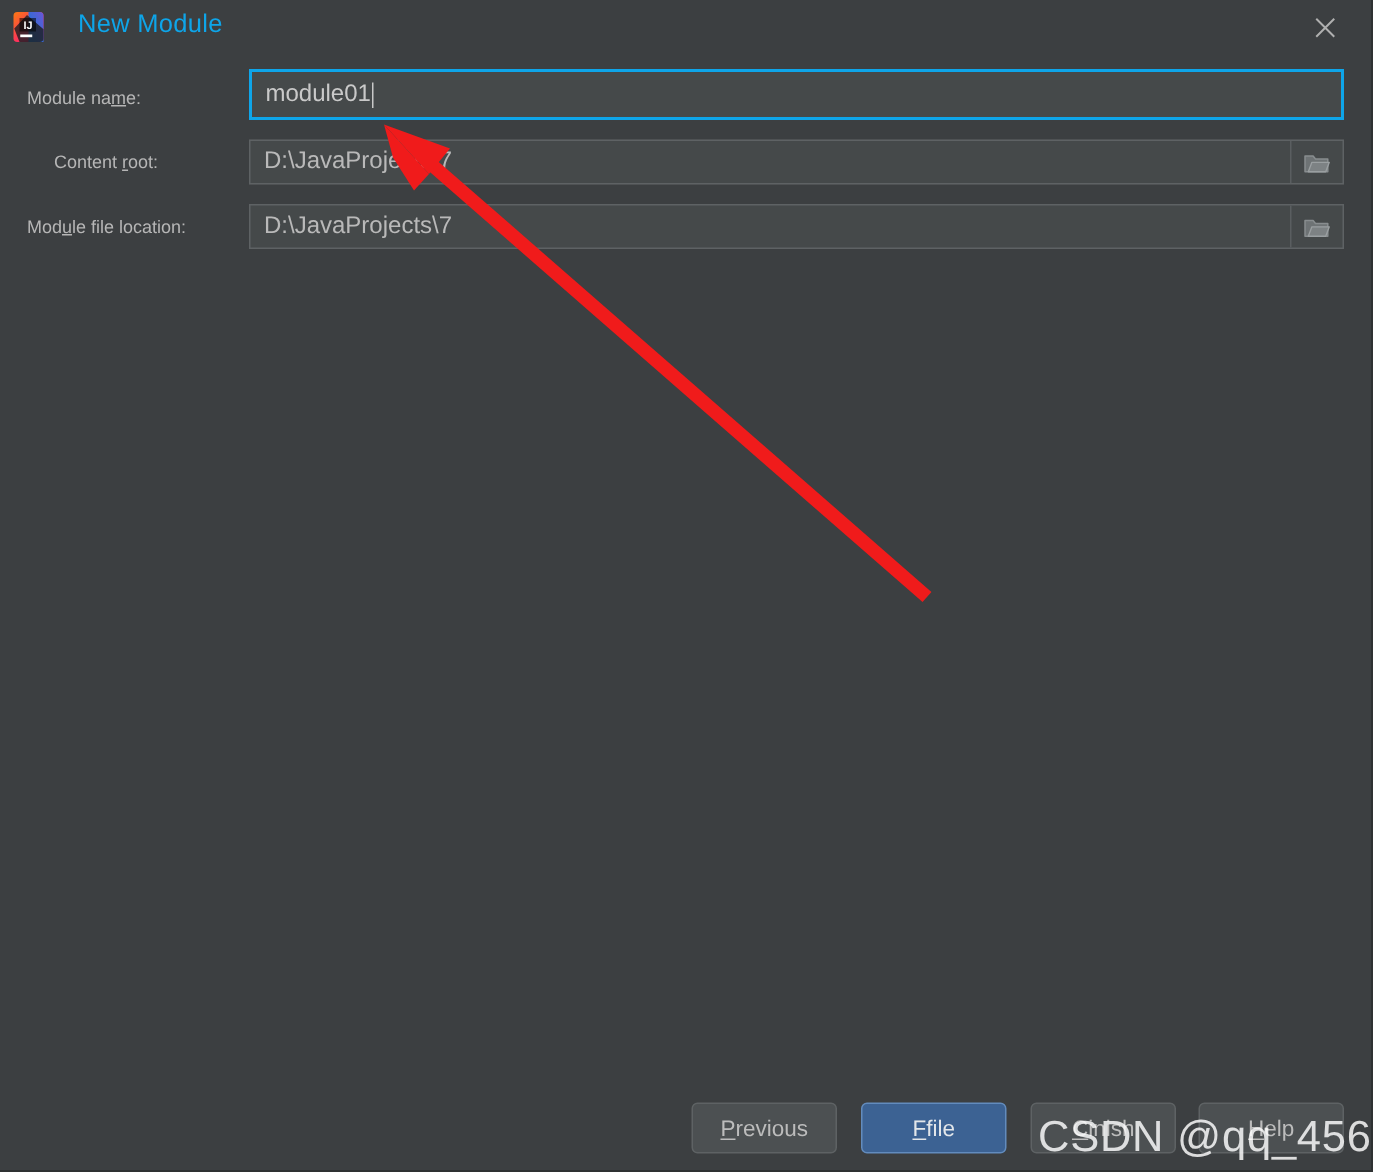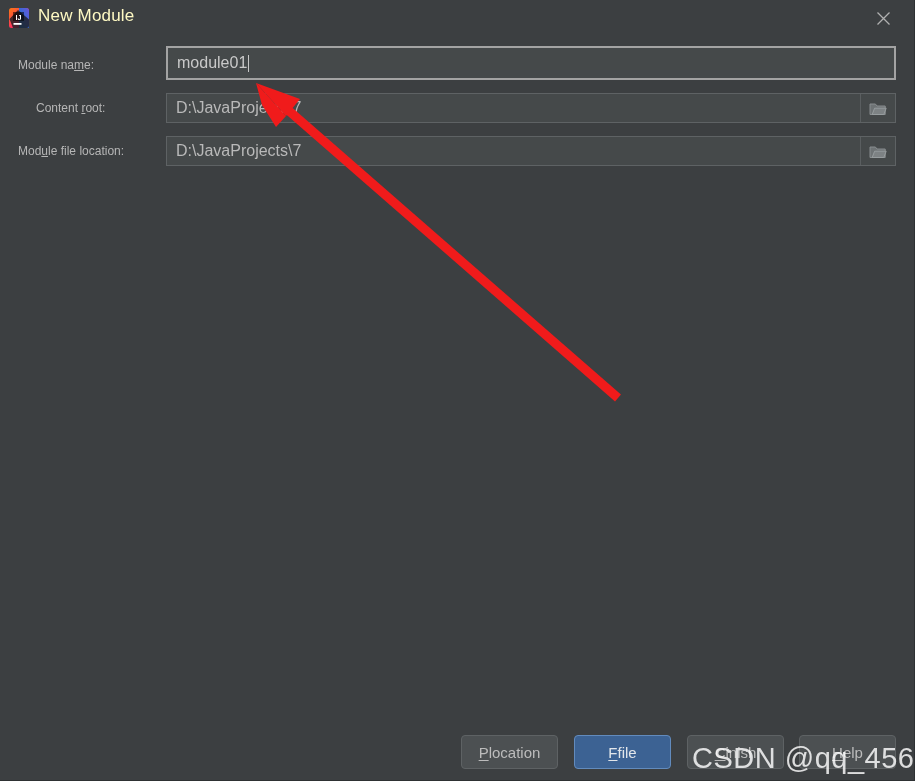--- a/index.html
+++ b/index.html
@@ -28,23 +28,23 @@
     width: 915px;
     height: 37px;
   }
   .title-icon {
     position: absolute;
     left: 8px; top: 7px;
     width: 22px; height: 22px;
   }
   .title-text {
     position: absolute;
-    left: 38px; top: 6px;
+    left: 52px; top: 6px;
     font-size: 17px;
-    color: #fef9c3;
+    color: #0ea5e9;
     letter-spacing: 0.2px;
     white-space: nowrap;
   }
   .close-btn {
     position: absolute;
     left: 866px; top: 6px;
     width: 34px; height: 26px;
     cursor: default;
   }
   .close-btn svg { display: block; margin: 5px auto 0 auto; }
@@ -62,21 +62,21 @@
     position: absolute;
     box-sizing: border-box;
     height: 30px;
     background: #45494a;
     border: 1px solid #5e6264;
     display: flex;
     align-items: center;
   }
   .field.focused {
     background: #45494a;
-    border: 2px solid #a3a3a3;
+    border: 2px solid #0ea5e9;
     height: 34px;
   }
   .field-text {
     font-size: 16px;
     color: #b9b9b9;
     padding-left: 9px;
     white-space: nowrap;
     overflow: hidden;
   }
   .field.focused .field-text { color: #c9c9c9; }
@@ -208,21 +208,21 @@
       <svg width="18" height="15" viewBox="0 0 18 15">
         <path d="M1 13.5 V3 H6.4 L8 5 H16.2 V13.5 Z" fill="#6e7375" stroke="#888d8f" stroke-width="1" stroke-linejoin="round"></path>
         <path d="M3.2 13.5 L5.6 7.2 H17.2 L14.8 13.5 Z" fill="#7d8284" stroke="#9a9fa1" stroke-width="0.9" stroke-linejoin="round"></path>
       </svg>
     </span>
   </div>
 
   <button class="btn" style="left:461px; top:735px; width:97px;">
     <span></span>
       <u>P</u>
-      <span>location</span>
+      <span>revious</span>
   </button>
 
   <button class="btn primary" style="left:574px; top:735px; width:97px;">
     <span></span>
       <u>F</u>
       <span>file</span>
   </button>
 
   <button class="btn" style="left:687px; top:735px; width:97px;">
     <span></span>

